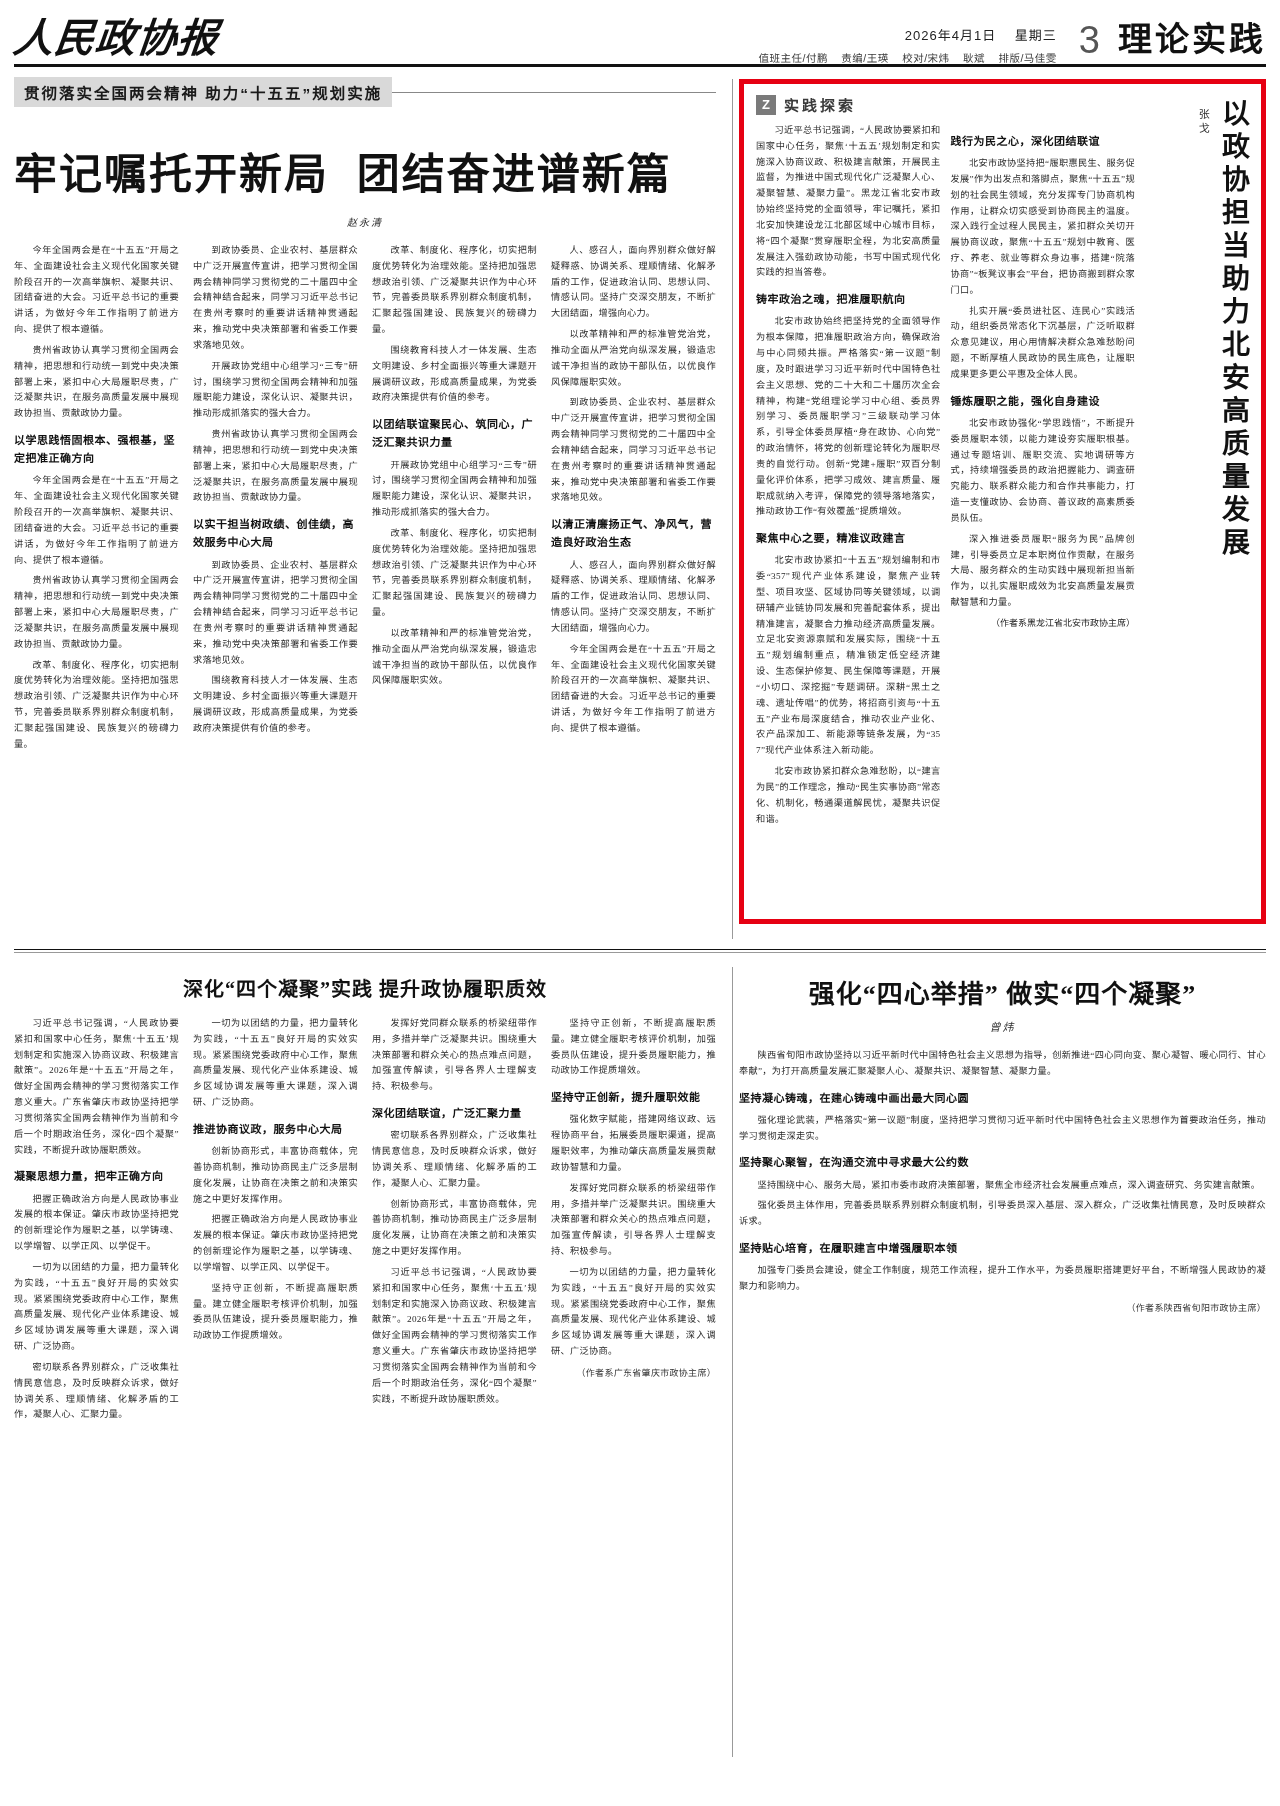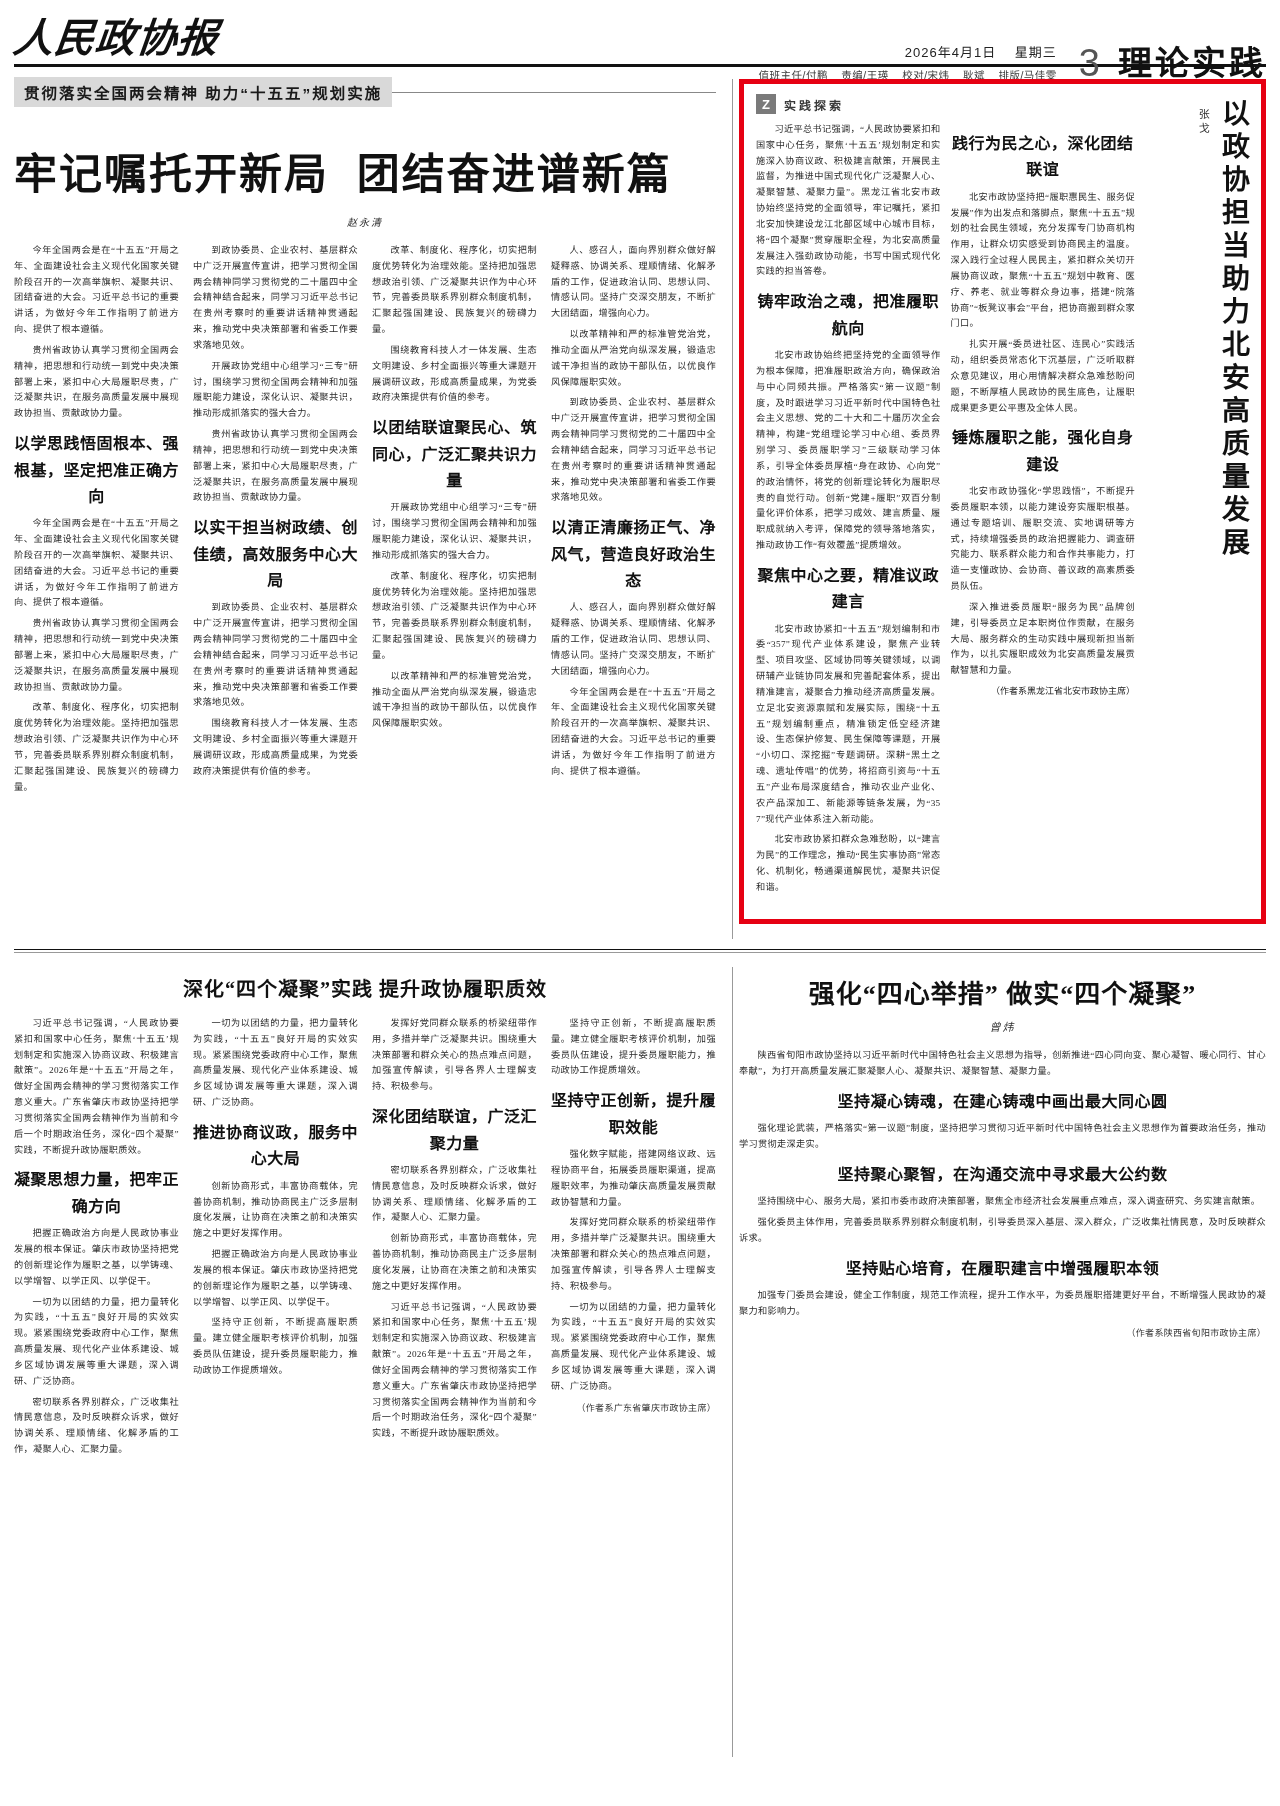--- a/index.html
+++ b/index.html
@@ -36,24 +36,23 @@
     font-size: 40px;
     font-weight: bold;
     letter-spacing: 1px;
     font-style: italic;
     color: #111;
     padding-top: 6px;
     transform: skewX(-6deg);
   }
   .masthead-right {
     display: flex;
-    align-items: flex-end;
+    align-items: flex-start;
     gap: 12px;
-    padding-top: 0;
-    margin-top: 36px;
+    padding-top: 19px;
   }
   .masthead-meta {
     text-align: right;
     padding-top: 6px;
   }
   .masthead-date {
     font-family: "Liberation Sans", sans-serif;
     font-size: 13px;
     color: #222;
     letter-spacing: 1px;
@@ -168,24 +167,24 @@
     font-size: 9.2px;
     line-height: 1.72;
     text-align: justify;
     color: #2a2a2a;
     letter-spacing: 0.3px;
     margin: 0 0 5px 0;
     word-break: break-all;
   }
   .para.indent { text-indent: 2em; }
   .subhead {
-    font-size: 16px;
+    font-size: 11px;
     font-weight: bold;
     line-height: 1.65;
-    text-align: center;
+    text-align: left;
     color: #111;
     margin: 9px 0 6px 0;
     letter-spacing: 0.5px;
   }
   .credit {
     font-size: 9px;
     text-align: right;
     color: #333;
     margin-top: 6px;
     letter-spacing: 0.3px;
@@ -219,21 +218,21 @@
     font-size: 13px;
     font-weight: bold;
     width: 20px;
     height: 20px;
     display: flex;
     align-items: center;
     justify-content: center;
   }
   .rb-tag-label {
     font-family: "Liberation Sans", sans-serif;
-    font-size: 12px;
+    font-size: 15px;
     font-weight: bold;
     letter-spacing: 3px;
     color: #3a3a3a;
   }
   .rb-cols {
     display: flex;
     gap: 10px;
     flex: 1;
     min-height: 0;
   }

